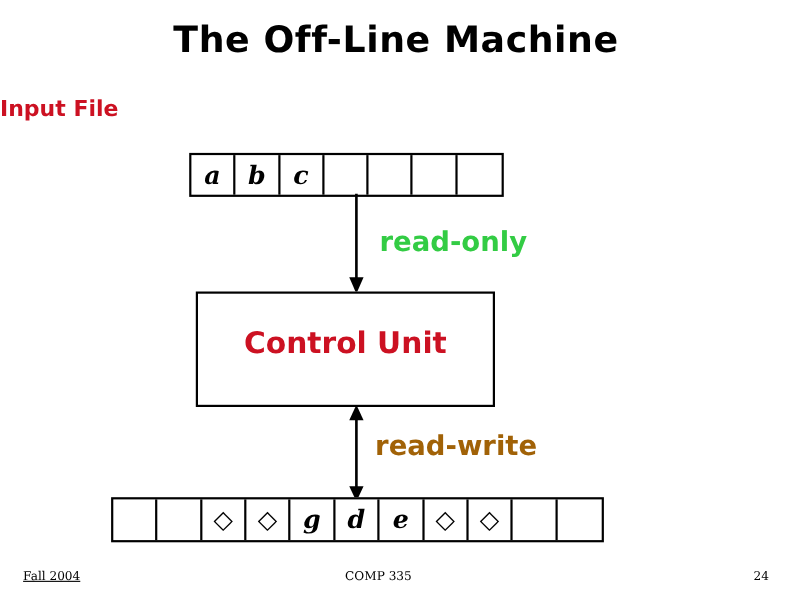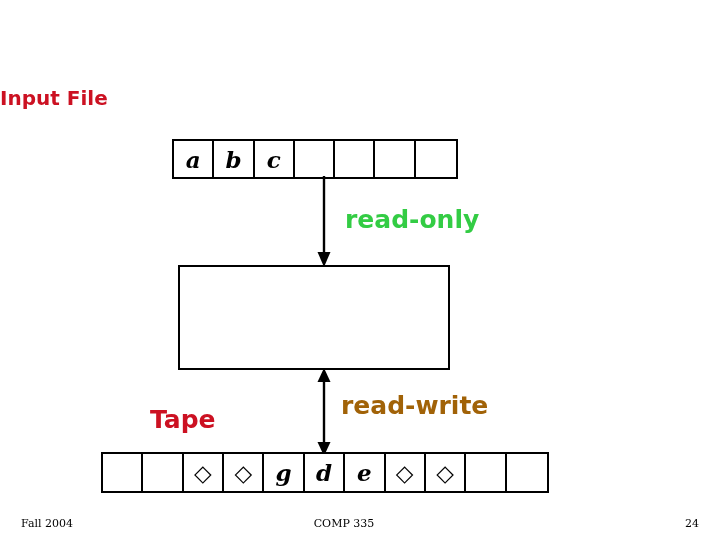--- a/index.html
+++ b/index.html
@@ -153,29 +153,30 @@
 
   
   .footer-text {
     position: absolute;
     top: 517px;
     font-family: "DejaVu Serif", serif;
     font-size: 11px;
     color: #000000;
     white-space: nowrap;
   }
-  #footer-left  { left: 21px; }
+  #footer-left  { left: 21px; text-decoration: underline; }
   #footer-center{ left: 0; width: 688px; text-align: center; }
   #footer-right { right: 21px; }
 </style>
 </head>
 <body>
 
 <div id="slide">
 
+  <div class="slide-title">The Off-Line Machine</div>
 
   <div class="label label-input-file">Input File</div>
 
   <div class="tape" id="input-tape">
     <div class="tape-cell">a</div>
     <div class="tape-cell">b</div>
     <div class="tape-cell">c</div>
     <div class="tape-cell"></div>
     <div class="tape-cell"></div>
     <div class="tape-cell"></div>
@@ -183,30 +184,30 @@
   </div>
 
   <svg class="arrow" id="arrow-input-to-cu" viewBox="0 0 32 92">
     <line x1="16" y1="0" x2="16" y2="80" stroke="#000000" stroke-width="2.4"></line>
     <polygon points="16,91 9.5,76 22.5,76" fill="#000000"></polygon>
   </svg>
 
   <div class="label label-read-only">read-only</div>
 
   <div id="control-unit-box"></div>
+  <div class="label label-control-unit">Control Unit</div>
 
   <svg class="arrow" id="arrow-cu-to-tape" viewBox="0 0 32 88">
     <line x1="16" y1="7" x2="16" y2="81" stroke="#000000" stroke-width="2.4"></line>
     <polygon points="16,0 9.5,14 22.5,14" fill="#000000"></polygon>
     <polygon points="16,88 9.5,74 22.5,74" fill="#000000"></polygon>
   </svg>
 
   <div class="label label-read-write">read-write</div>
 
-  <div class="label label-tape">Tape</div>
 
   <div class="tape" id="work-tape">
     <div class="tape-cell"></div>
     <div class="tape-cell"></div>
     <div class="tape-cell sym-diamond">◇</div>
     <div class="tape-cell sym-diamond">◇</div>
     <div class="tape-cell">g</div>
     <div class="tape-cell">d</div>
     <div class="tape-cell">e</div>
     <div class="tape-cell sym-diamond">◇</div>

